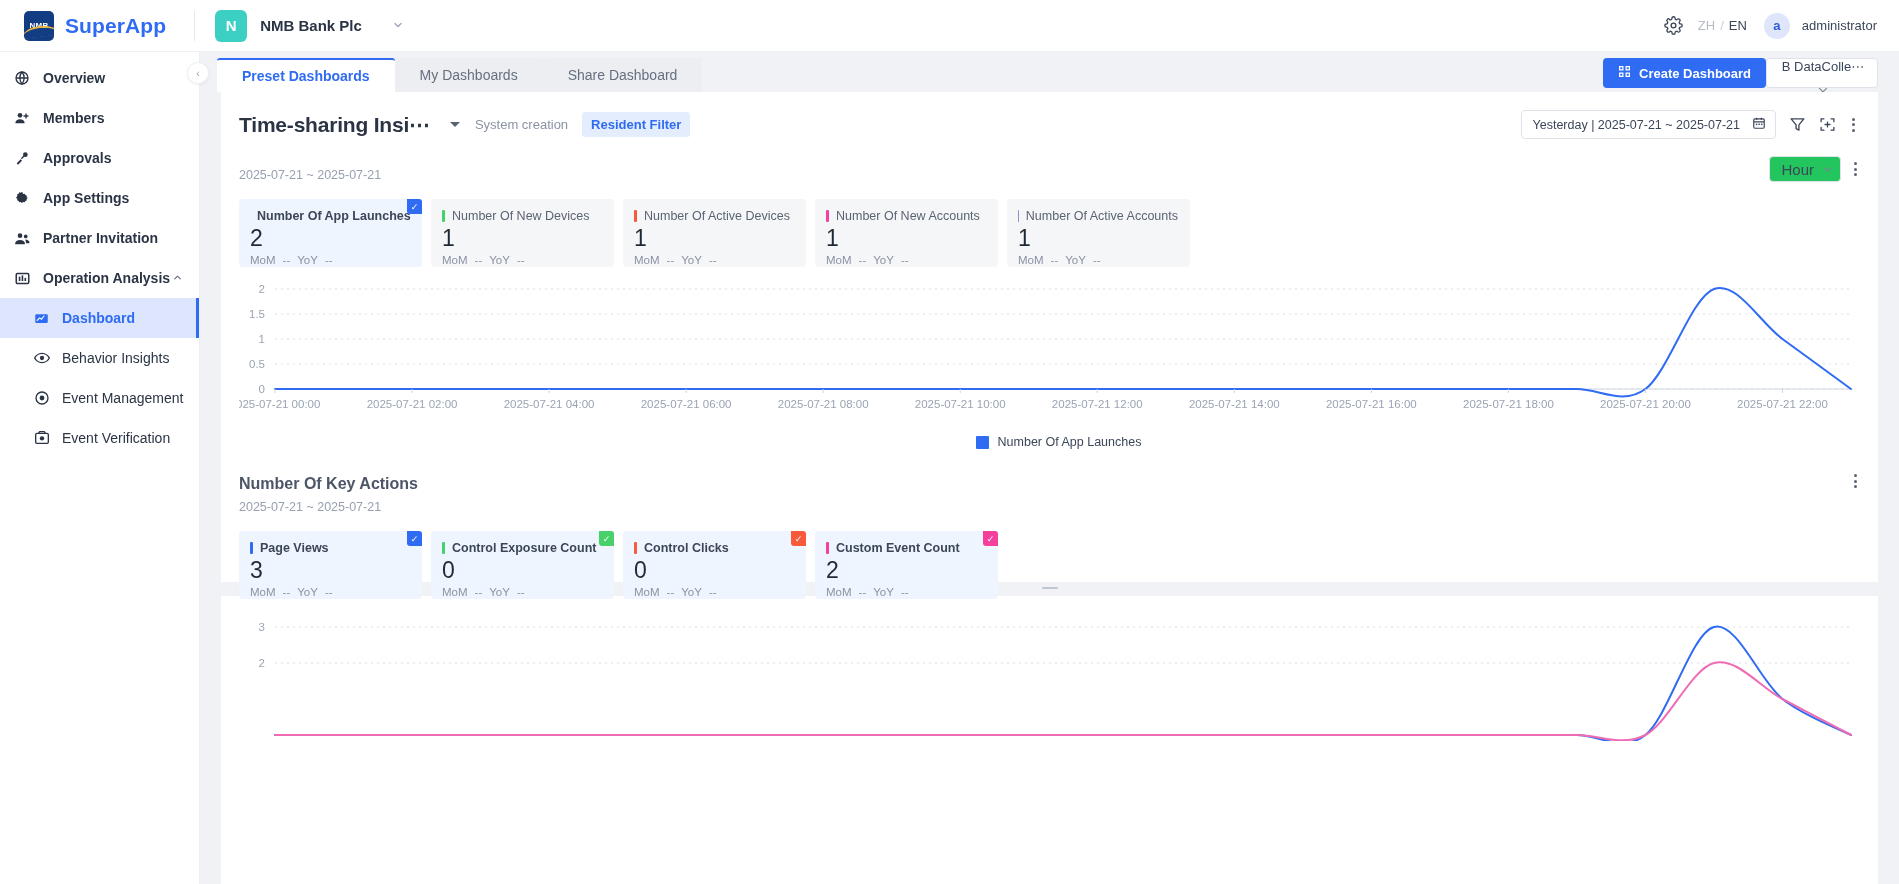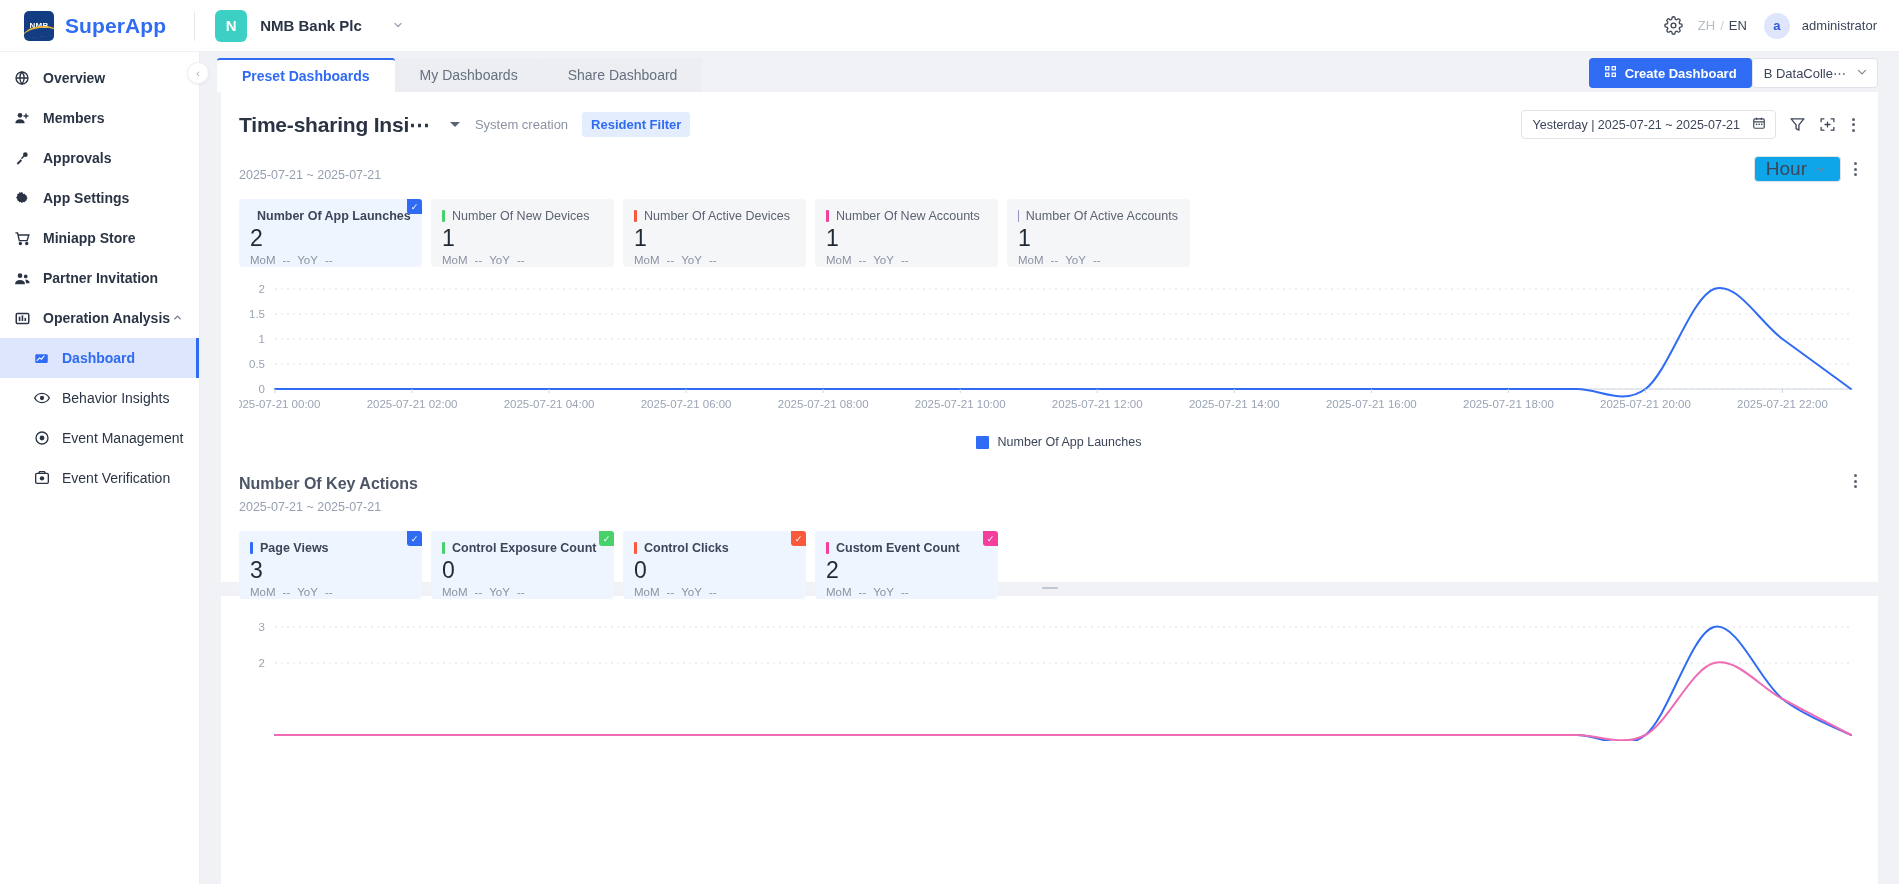--- a/index.html
+++ b/index.html
@@ -109,21 +109,21 @@
     margin-left: auto; display: flex; align-items: center; padding-right: 21px; padding-bottom: 4px;
   }
   .btn-primary {
     height: 30px; background: #2f6bf3; color: #fff; border: none; border-radius: 4px;
     font-size: 13px; font-weight: bold; padding: 0 15px; display: flex; align-items: center; gap: 8px;
     cursor: pointer; font-family: "Liberation Sans", sans-serif;
   }
   .select-box {
     height: 30px; min-width: 112px; border: 1px solid #dfe2e8; border-radius: 4px;
     background: #fff; display: flex; align-items: center; justify-content: space-between;
-    padding: 0 9px 0 11px; font-size: 13px; color: #3c4659; cursor: pointer; gap: 10px;
+    padding: 0 9px 0 11px; font-size: 13px; color: #3c4659; cursor: pointer; gap: 10px; flex-direction: column;
   }
   .select-box .cv { color: #8a93a3; font-size: 11px; }
 
   .content-card {
     background: #fff; margin: 0 21px; height: 792px; position: relative;
   }
 
   
   .dash-head { display: flex; align-items: center; padding: 18px 0 0 18px; }
   .dash-title { font-size: 21px; font-weight: bold; color: #2b3445; letter-spacing: -.2px; }
@@ -138,23 +138,23 @@
     height: 29px; border: 1px solid #dfe2e8; border-radius: 4px; background: #fff;
     display: flex; align-items: center; padding: 0 9px 0 11px; gap: 12px;
     font-size: 12.5px; color: #3c4659; cursor: pointer;
   }
   .ic-btn { color: #4a5568; display: flex; align-items: center; cursor: pointer; }
   .sec-head { padding: 22px 0 0 18px; position: relative; }
   .sec-name { font-size: 16px; font-weight: bold; color: #4d5666; }
   .sec-date { font-size: 12.5px; color: #96a0b0; margin-top: 7px; }
   .sec-right { position: absolute; right: 18px; top: 17px; display: flex; align-items: center; gap: 10px; }
   .hour-box {
-    height: 26px; border: 1px solid #dfe2e8; border-radius: 4px; background: #0ea5e9;
-    display: flex; align-items: center; padding: 0 14px 0 11px; gap: 8px;
-    font-size: 19px; color: #3c4659; cursor: pointer;
+    height: 26px; border: 1px solid #dfe2e8; border-radius: 4px; background: #22c55e;
+    display: flex; align-items: center; padding: 0 7px 0 11px; gap: 8px;
+    font-size: 15px; color: #3c4659; cursor: pointer;
   }
   .kebab { display: flex; flex-direction: column; gap: 2.5px; cursor: pointer; padding: 3px; }
   .kebab i { width: 3px; height: 3px; border-radius: 50%; background: #5a6374; display:block; }
 
   
   .cards { display: flex; gap: 9px; padding: 17px 0 0 18px; }
   .card {
     width: 183px; height: 68px; border-radius: 4px; background: #f5f6f8;
     padding: 10px 12px 0 11px; position: relative;
   }
@@ -263,30 +263,20 @@
 
   <div class="nav-item">
     <span class="nic">
       <svg width="16" height="16" viewBox="0 0 24 24" fill="#2b3445">
           <path d="M12 8a4 4 0 1 0 0 8 4 4 0 0 0 0-8zm9 4l-2-1.2.3-2.3-2.2-.9-1-2.1-2.3.5L12 2.5 10.2 4l-2.3-.5-1 2.1-2.2.9.3 2.3L3 12l2 1.2-.3 2.3 2.2.9 1 2.1 2.3-.5 1.8 1.5 1.8-1.5 2.3.5 1-2.1 2.2-.9-.3-2.3z"></path>
         </svg>
     </span>
     <span class="lbl">App Settings</span>
   </div>
 
-  <div class="nav-item">
-    <span class="nic">
-      <svg width="17" height="17" viewBox="0 0 24 24" fill="none" stroke="#2b3445" stroke-width="2">
-          <path d="M2 4h3l2.5 11h11L21 7H6"></path>
-          <circle cx="9" cy="19" r="1.4" fill="#2b3445"></circle>
-          <circle cx="18" cy="19" r="1.4" fill="#2b3445"></circle>
-        </svg>
-    </span>
-    <span class="lbl">Miniapp Store</span>
-  </div>
 
   <div class="nav-item">
     <span class="nic">
       <svg width="17" height="17" viewBox="0 0 24 24" fill="#2b3445">
           <circle cx="8.5" cy="8" r="3.3"></circle>
           <circle cx="16.5" cy="9" r="2.6"></circle>
           <path d="M1.5 20c0-3.8 3-5.8 7-5.8s7 2 7 5.8z"></path>
           <path d="M16 13.5c3.3 0 6 1.8 6 5.2h-5"></path>
         </svg>
     </span>

